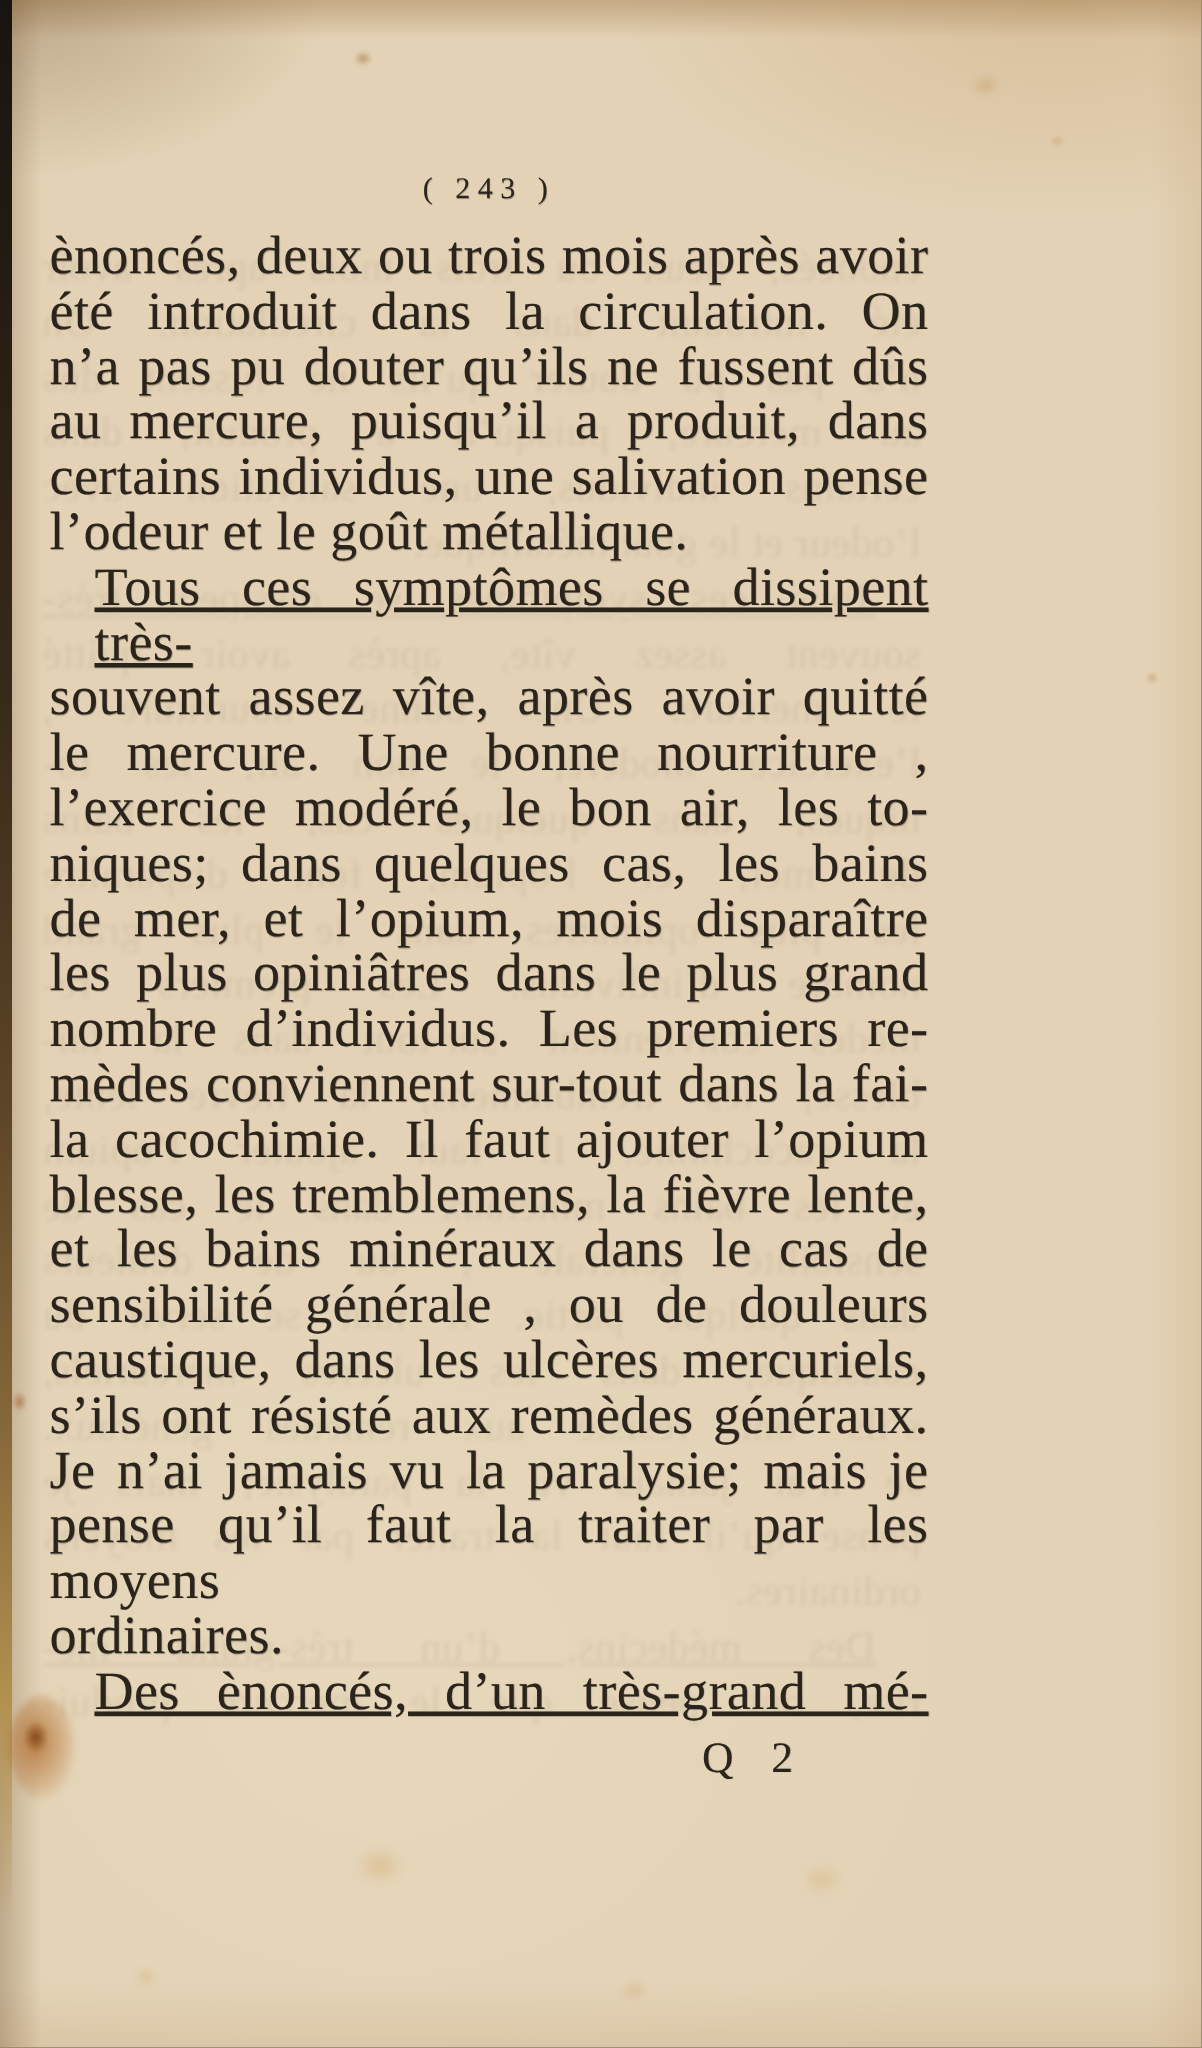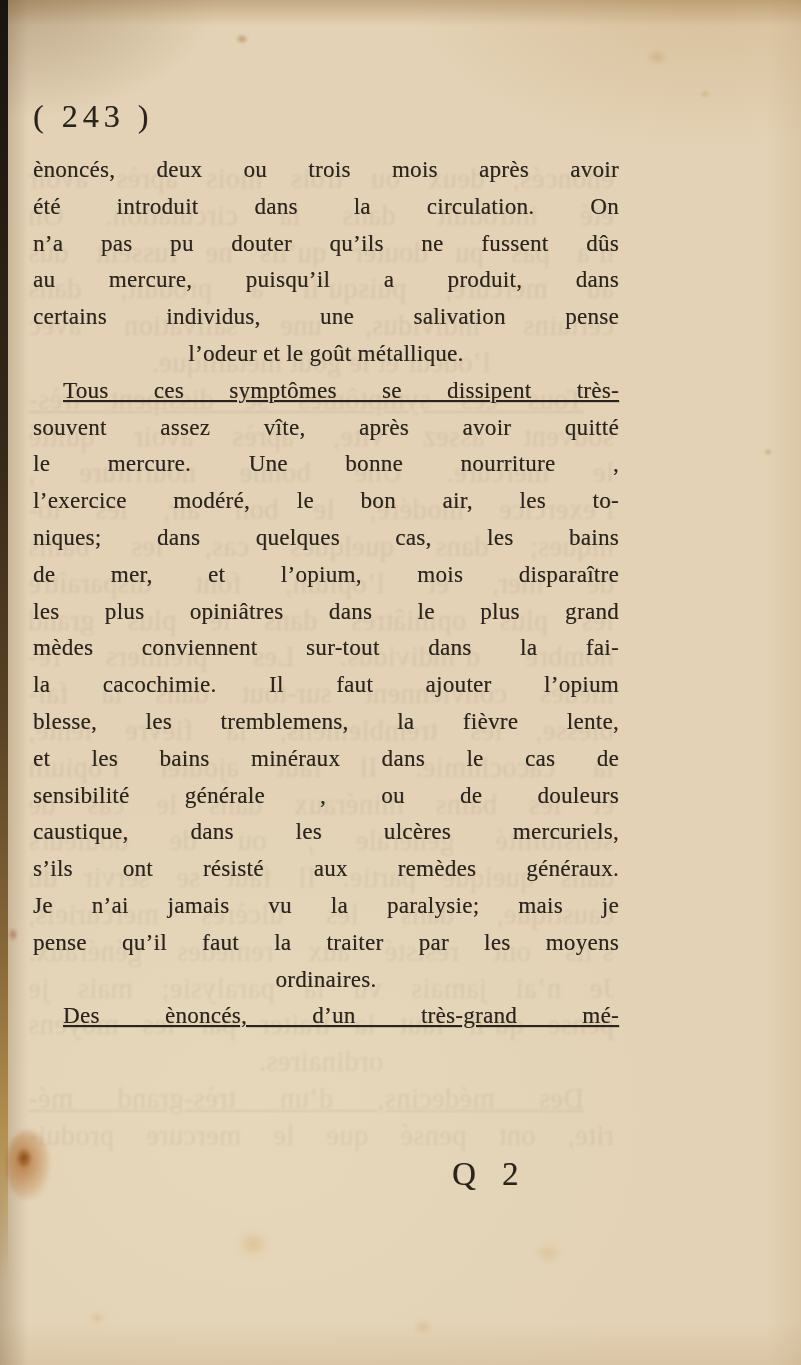--- a/index.html
+++ b/index.html
@@ -20,37 +20,37 @@
       var(--paper, #e3d2b5);
   }
   .edge-left {
     position: absolute; left: 0; top: 0; width: 8px; height: 100%;
     background: linear-gradient(to bottom,
       #191410 0%, #241c13 14%, #382a19 34%, #5c4527 54%,
       #876839 70%, #b3904f 83%, rgba(185,150,95,0) 94%);
     box-shadow: 7px 0 14px -4px rgba(60,42,20,0.32);
   }
   .pagenum {
-    position: absolute; left: 33px; top: 98px; width: 586px;
-    font-size: 32px; letter-spacing: 5px;
+    position: absolute; left: 33px; top: 115px; width: 586px;
+    text-align: center; font-size: 20px; letter-spacing: 5px;
     color: var(--ink, #2b241c);
     text-shadow: 0.4px 0.4px 0.6px rgba(43,36,28,0.45);
   }
   .text {
     position: absolute; left: 33px; top: 152px; width: 586px;
-    font-size: 23px; line-height: 36.8px; letter-spacing: 0.3px;
+    font-size: 36px; line-height: 36.8px; letter-spacing: 0.3px;
     color: var(--ink, #2b241c);
     text-shadow: 0.4px 0.4px 0.6px rgba(43,36,28,0.42);
   }
-  .line { white-space: normal; text-align: center; }
+  .line { white-space: normal; }
   .just { text-align: justify; text-align-last: justify; }
   .indent { padding-left: 30px; text-decoration: underline; }
   .sig {
-    position: absolute; left: 452px; top: 1156px;
-    font-size: 33px; letter-spacing: 9px;
+    position: absolute; left: 468px; top: 1156px;
+    font-size: 29px; letter-spacing: 9px;
     color: var(--ink, #2b241c);
     text-shadow: 0.4px 0.4px 0.6px rgba(43,36,28,0.42);
   }
   .ghost {
     position: absolute; left: 28px; top: 161px; width: 586px;
     font-size: 28.5px; line-height: 36.8px; letter-spacing: 0.3px;
     color: #66583e; opacity: 0.10;
     transform: scaleX(-1);
     filter: blur(1.3px);
     pointer-events: none;
@@ -103,20 +103,21 @@
       <div class="line just">au mercure, puisqu’il a produit, dans</div>
       <div class="line just">certains individus, une salivation pense</div>
       <div class="line">l’odeur et le goût métallique.</div>
       <div class="line just indent">Tous ces symptômes se dissipent très-</div>
       <div class="line just">souvent assez vîte, après avoir quitté</div>
       <div class="line just">le mercure. Une bonne nourriture ,</div>
       <div class="line just">l’exercice modéré, le bon air, les to-</div>
       <div class="line just">niques; dans quelques cas, les bains</div>
       <div class="line just">de mer, et l’opium, mois disparaître</div>
       <div class="line just">les plus opiniâtres dans le plus grand</div>
+      <div class="line just">nombre d’individus. Les premiers re-</div>
       <div class="line just">mèdes conviennent sur-tout dans la fai-</div>
       <div class="line just">la cacochimie. Il faut ajouter l’opium</div>
       <div class="line just">blesse, les tremblemens, la fièvre lente,</div>
       <div class="line just">et les bains minéraux dans le cas de</div>
       <div class="line just">sensibilité générale , ou de douleurs</div>
       <div class="line just">caustique, dans les ulcères mercuriels,</div>
       <div class="line just">s’ils ont résisté aux remèdes généraux.</div>
       <div class="line just">Je n’ai jamais vu la paralysie; mais je</div>
       <div class="line just">pense qu’il faut la traiter par les moyens</div>
       <div class="line">ordinaires.</div>

